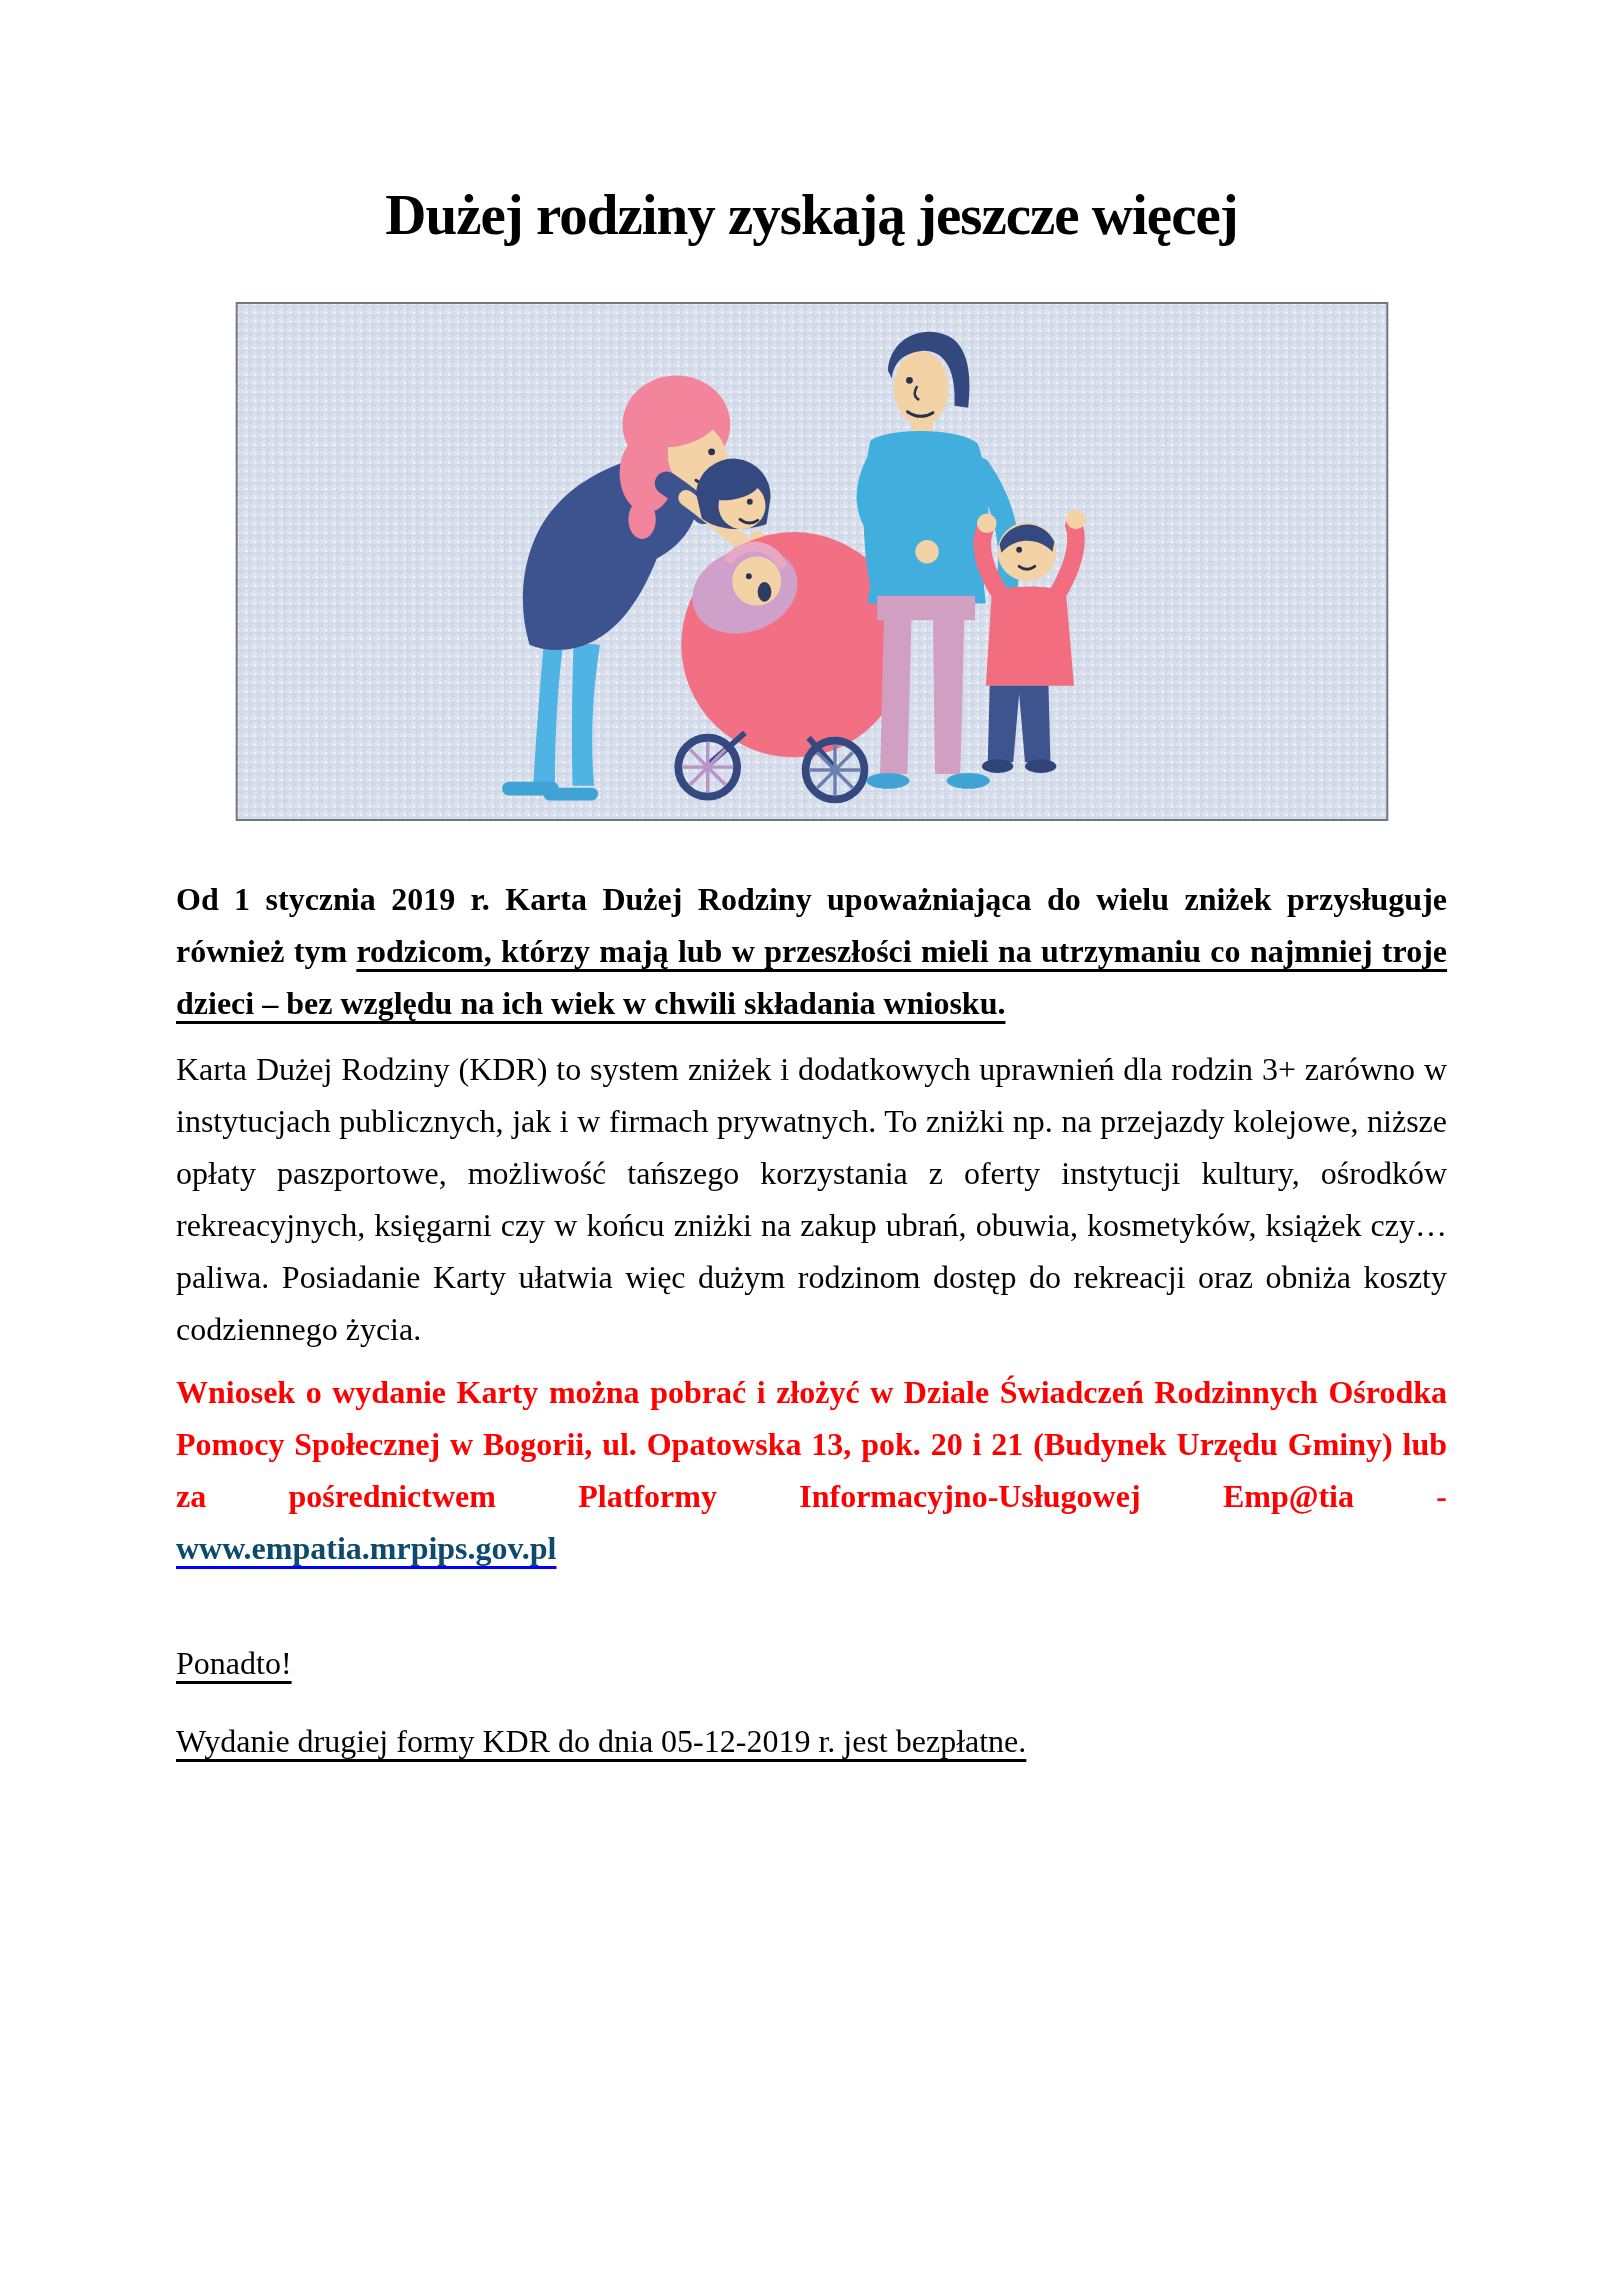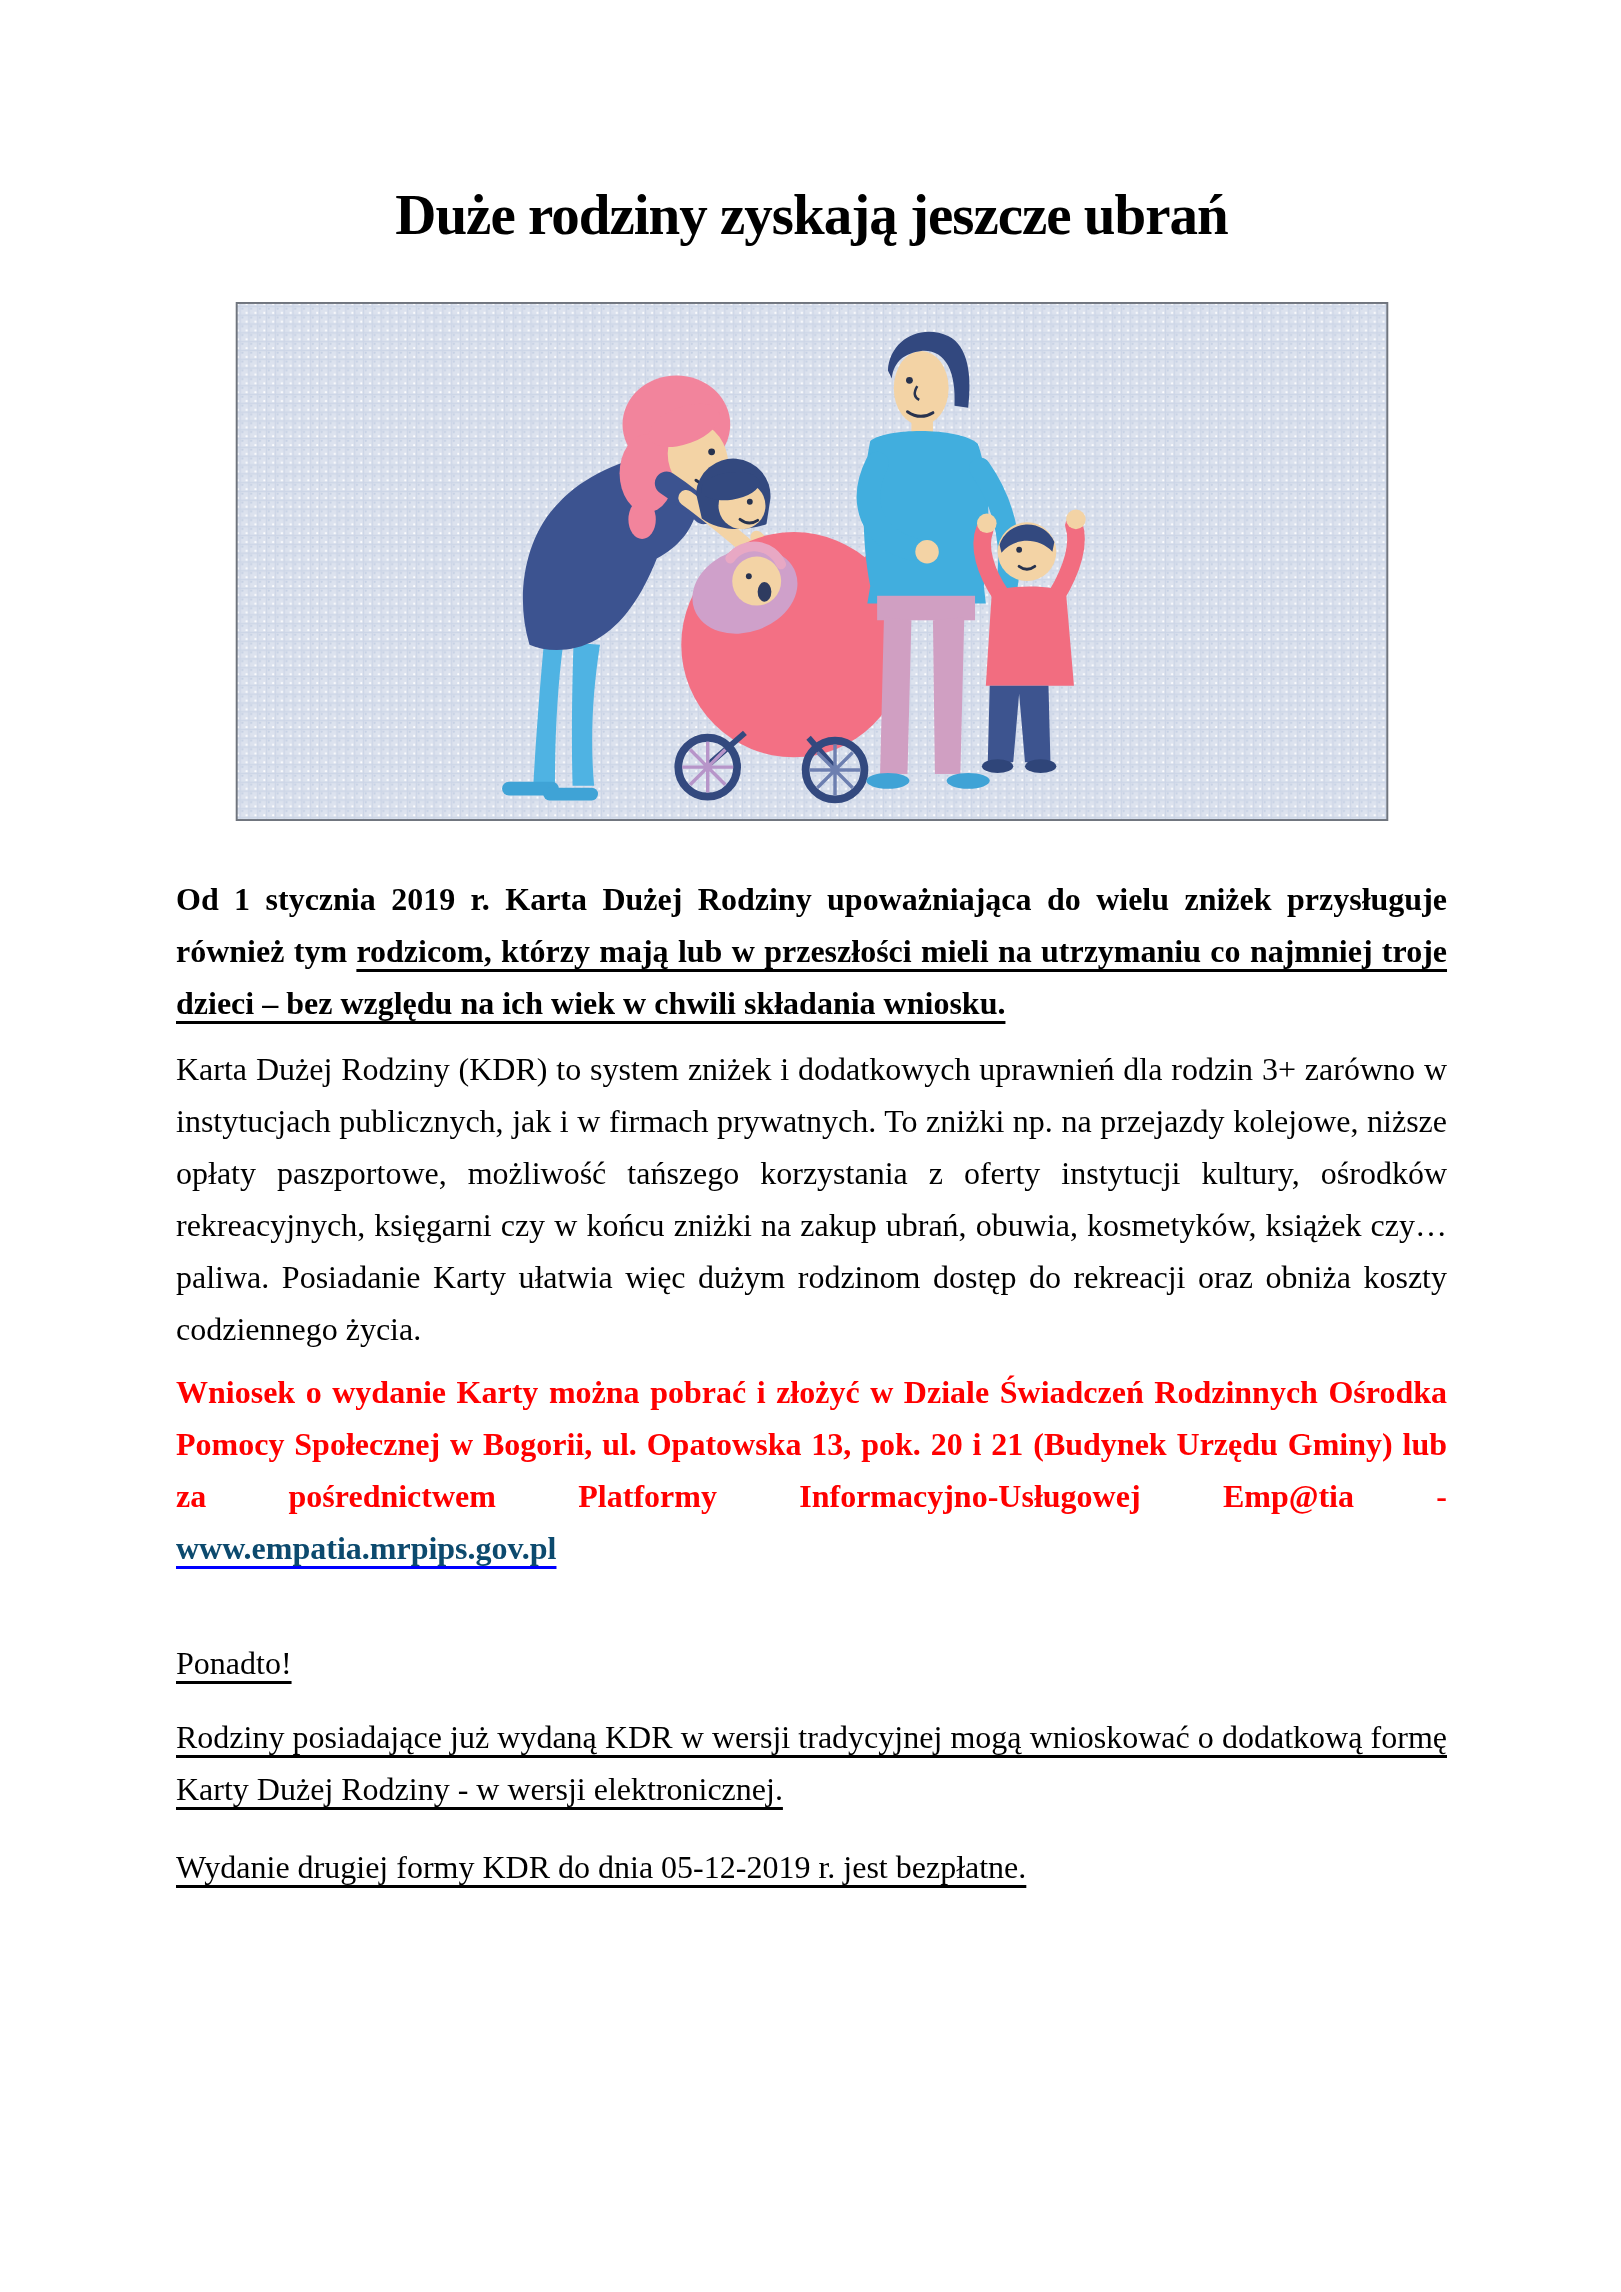--- a/index.html
+++ b/index.html
@@ -41,21 +41,21 @@
     text-underline-offset:6.9px;
     text-decoration-color:#0000ff;
     cursor:pointer;
   }
 </style>
 </head>
 <body>
 
 <div class="page">
 
-  <h1 class="doc-title">Duże rodziny zyskają jeszcze ubrań</h1>
+  <h1 class="doc-title">Dużej rodziny zyskają jeszcze więcej</h1>
 
   <div class="figure-wrap">
     <svg viewBox="0 0 1177 530" width="1154" height="519">
       <defs>
         <pattern id="weave" width="9" height="9" patternUnits="userSpaceOnUse">
           <rect width="9" height="9" fill="#dce2ee"></rect>
           <path d="M0,4.5 H9 M4.5,0 V9" stroke="#cdd6e7" stroke-width="1.4"></path>
           <circle cx="2.2" cy="2.2" r="1.1" fill="#ffffff"></circle>
           <circle cx="6.8" cy="6.8" r="1.1" fill="#c4cfe3"></circle>
         </pattern>
@@ -146,18 +146,17 @@
   </div>
 
   <p class="p-intro"><span>Od 1 stycznia 2019 r. Karta Dużej Rodziny upoważniająca do wielu zniżek przysługuje również tym </span><span class="u">rodzicom, którzy mają lub w przeszłości mieli na utrzymaniu co najmniej troje dzieci – bez względu na ich wiek w chwili składania wniosku.</span></p>
 
   <p class="p-body">Karta Dużej Rodziny (KDR) to system zniżek i dodatkowych uprawnień dla rodzin 3+ zarówno w instytucjach publicznych, jak i w firmach prywatnych. To zniżki np. na przejazdy kolejowe, niższe opłaty paszportowe, możliwość tańszego korzystania z oferty instytucji kultury, ośrodków rekreacyjnych, księgarni czy w końcu zniżki na zakup ubrań, obuwia, kosmetyków, książek czy… paliwa. Posiadanie Karty ułatwia więc dużym rodzinom dostęp do rekreacji oraz obniża koszty codziennego życia.</p>
 
   <p class="p-notice"><span>Wniosek o wydanie Karty można pobrać i złożyć w Dziale Świadczeń Rodzinnych Ośrodka Pomocy Społecznej w Bogorii, ul. Opatowska 13, pok. 20 i 21 (Budynek Urzędu Gminy) lub za pośrednictwem Platformy Informacyjno-Usługowej Emp@tia - </span><a class="doc-link" href="www.empatia.mrpips.gov.pl">www.empatia.mrpips.gov.pl</a></p>
 
   <p class="p-heading"><span class="u">Ponadto!</span></p>
 
-  <p class="p-addendum1"><span class="u">Rodziny posiadające już wydaną KDR w wersji tradycyjnej mogą wnioskować o dodatkową formę Karty Dużej Rodziny - w wersji elektronicznej.</span></p>
 
   <p class="p-addendum2"><span class="u">Wydanie drugiej formy KDR do dnia 05-12-2019 r. jest bezpłatne.</span></p>
 
 </div>
 
 
 </body></html>

